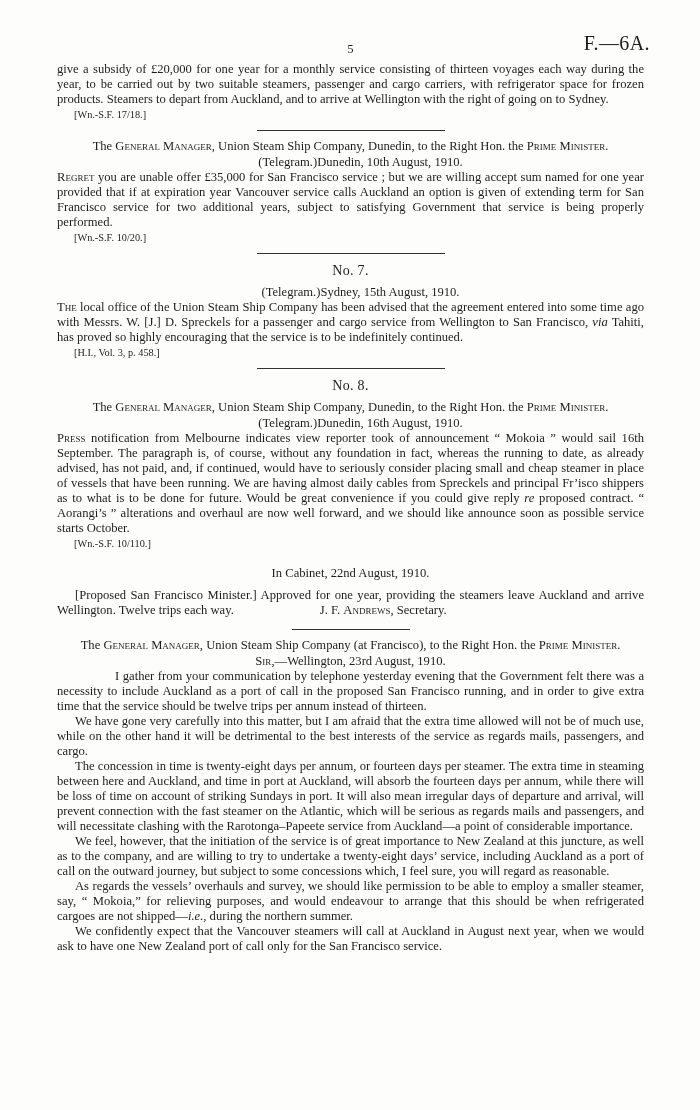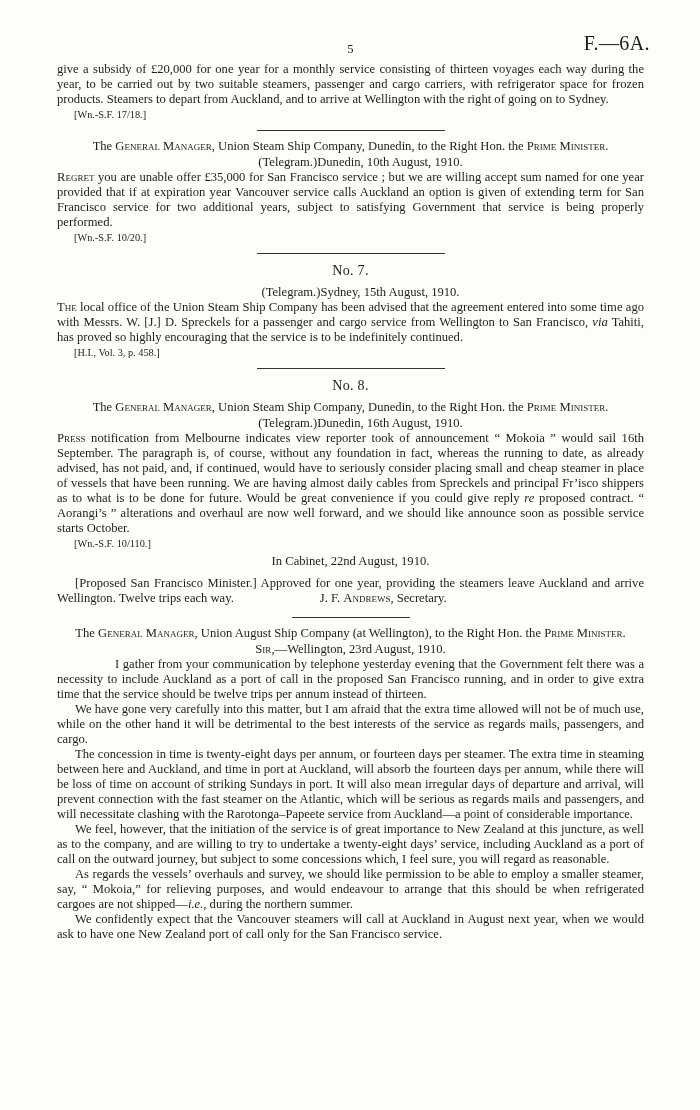--- a/index.html
+++ b/index.html
@@ -20,21 +20,21 @@
   .divider { width: 188px; border-top: 1px solid #35332f; margin: 9px auto 8px auto; height: 0; }
   .divider.short { width: 118px; margin-top: 11px; }
   .sec-no { font-size: 14px; font-weight: normal; text-align: center; margin: 9px 0 7px 0; letter-spacing: .3px; }
   .addressee { text-align: center; margin-bottom: 1px; }
   .subhead { text-align: center; margin-bottom: 1px; }
   .meta-row { display: flex; justify-content: center; }
   .meta-row .tele { padding-left: 20px; }
   .meta-row .sal { padding-left: 0; }
   .ind { text-indent: 18px; }
   .ind-lg { text-indent: 58px; }
-  .cab-head { text-align: center; margin: 4px 0 7px 0; }
+  .cab-head { text-align: center; margin: 16px 0 7px 0; }
   .sig { display: inline-block; margin-left: 68px; }
   section { display: block; }
 </style>
 </head>
 <body>
 
 <div class="page">
 
   <div class="page-header">
     <span class="page-num">5</span>
@@ -84,21 +84,21 @@
   </section>
 
   <section>
     <p class="cab-head">In Cabinet, 22nd August, 1910.</p>
     <p class="ind"><span>[Proposed San Francisco Minister.]   Approved for one year, providing the steamers leave Auckland and arrive Wellington.   Twelve trips each way.</span><span class="sig"><span>J. F. </span><span class="sc">Andrews</span><span>, Secretary.</span></span></p>
   </section>
 
   <div class="divider short"></div>
 
   <section>
-    <p class="addressee"><span>The </span><span class="sc">General Manager</span><span>, Union August Ship Company (at Wellington), to the Right Hon. the </span><span class="sc">Prime Minister</span><span>.</span></p>
+    <p class="addressee"><span>The </span><span class="sc">General Manager</span><span>, Union Steam Ship Company (at Francisco), to the Right Hon. the </span><span class="sc">Prime Minister</span><span>.</span></p>
     <div class="meta-row">
       <span class="sal"><span class="sc">Sir</span><span>,—</span></span>
       <span class="date">Wellington, 23rd August, 1910.</span>
     </div>
     <p class="ind-lg">I gather from your communication by telephone yesterday evening that the Government felt there was a necessity to include Auckland as a port of call in the proposed San Francisco running, and in order to give extra time that the service should be twelve trips per annum instead of thirteen.</p>
     <p class="ind">We have gone very carefully into this matter, but I am afraid that the extra time allowed will not be of much use, while on the other hand it will be detrimental to the best interests of the service as regards mails, passengers, and cargo.</p>
     <p class="ind">The concession in time is twenty-eight days per annum, or fourteen days per steamer.  The extra time in steaming between here and Auckland, and time in port at Auckland, will absorb the fourteen days per annum, while there will be loss of time on account of striking Sundays in port. It will also mean irregular days of departure and arrival, will prevent connection with the fast steamer on the Atlantic, which will be serious as regards mails and passengers, and will necessitate clashing with the Rarotonga–Papeete service from Auckland—a point of considerable importance.</p>
     <p class="ind">We feel, however, that the initiation of the service is of great importance to New Zealand at this juncture, as well as to the company, and are willing to try to undertake a twenty-eight days’ service, including Auckland as a port of call on the outward journey, but subject to some concessions which, I feel sure, you will regard as reasonable.</p>
     <p class="ind"><span>As regards the vessels’ overhauls and survey, we should like permission to be able to employ a smaller steamer, say, “ Mokoia,” for relieving purposes, and would endeavour to arrange that this should be when refrigerated cargoes are not shipped—</span><span class="i">i.e.</span><span>, during the northern summer.</span></p>
     <p class="ind">We confidently expect that the Vancouver steamers will call at Auckland in August next year, when we would ask to have one New Zealand port of call only for the San Francisco service.</p>

